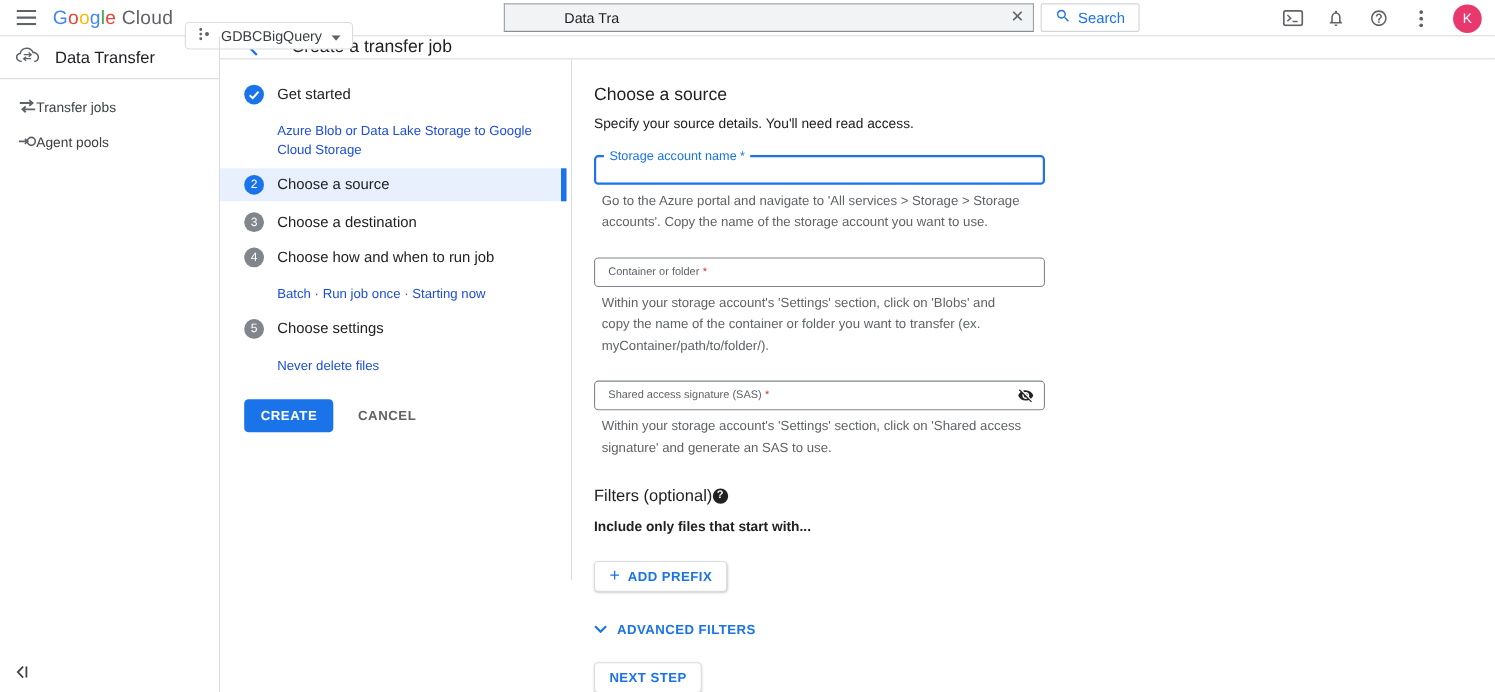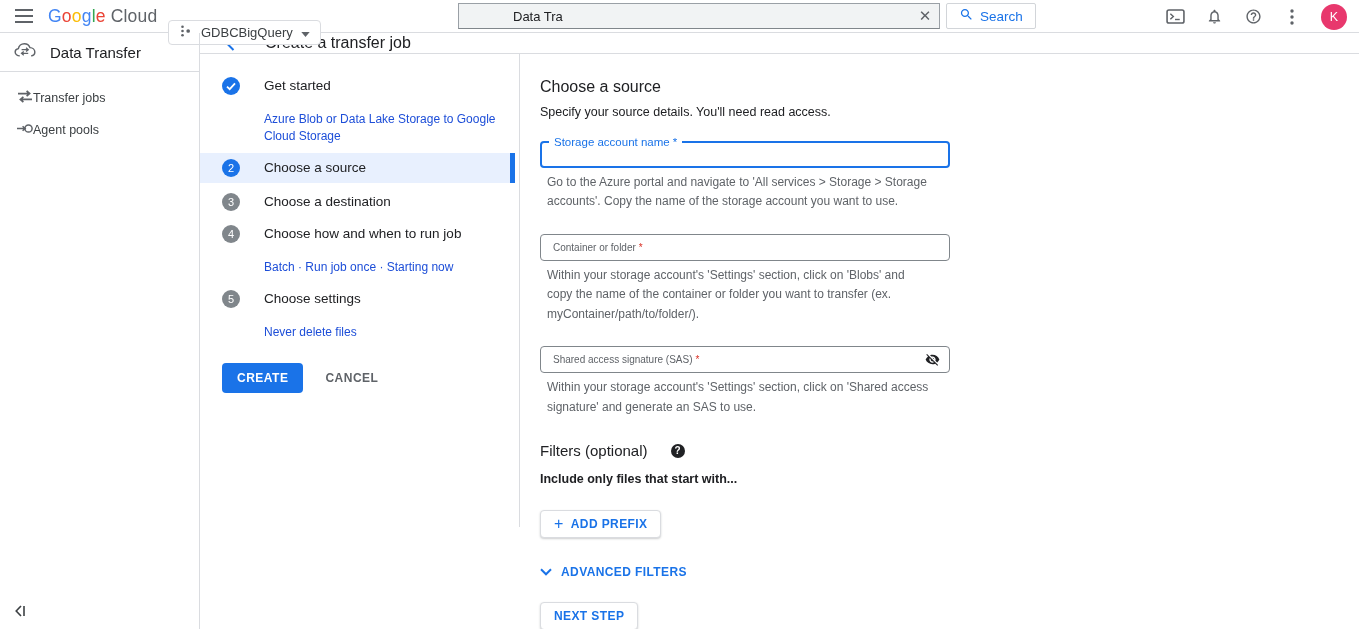--- a/index.html
+++ b/index.html
@@ -37,21 +37,21 @@
   .main { flex:1; display:flex; flex-direction:column; }
   .main-header { height:39px; border-bottom:1px solid #dadce0; display:flex; align-items:center; padding-left:24px; gap:21px; }
   .back { width:20px; height:20px; display:flex; align-items:center; justify-content:center; cursor:pointer; }
   .page-title { font-size:16px; color:#202124; }
 
   .content { display:flex; flex:1; }
 
   
   .step-col { width:320px; flex:none; position:relative; padding-top:16px; }
   .step-col::after { content:""; position:absolute; top:0; right:0; height:473px; width:0; border-right:1px solid #dadce0; }
-  .step { display:flex; gap:24px; padding:7px 22px; }
+  .step { display:flex; gap:12px; padding:7px 22px; }
   .circle { width:18px; height:18px; border-radius:50%; background:#80868b; color:#fff; font-size:11px; display:flex; align-items:center; justify-content:center; flex:none; }
   .step.done .circle, .step.active .circle { background:#1a73e8; }
   .step-title { font-size:13.5px; color:#202124; line-height:18px; }
   .step-sub { font-size:12px; color:#1d4ed8; margin-top:16px; width:240px; line-height:1.45; }
   .step.active { background:#e8f0fe; align-items:center; height:30px; padding-top:6px; padding-bottom:6px; margin-right:5px; position:relative; cursor:pointer; }
   .step.active::after { content:""; position:absolute; right:0; top:0; bottom:0; width:5px; background:#1a73e8; }
   .step.pending { cursor:default; }
   .step.done { cursor:pointer; }
   .step3 { margin-top:3px; }
   .stepper-actions { margin:14px 0 0 22px; display:flex; align-items:center; }
@@ -64,21 +64,21 @@
   .form-sub { margin-top:9px; font-size:12.5px; font-weight:500; color:#202124; }
   .field { width:410px; height:27px; border:1px solid #80868b; border-radius:4px; position:relative; margin-top:22px; background:#fff; }
   .field .flabel { font-size:10px; color:#5f6368; line-height:25px; padding-left:12px; display:block; white-space:nowrap; }
   .field .req { color:#d93025; margin-left:3px; }
   .field.focused { border:2px solid #1a73e8; }
   .field.focused .flabel { position:absolute; top:-8px; left:7px; background:#fff; padding:0 5px; line-height:14px; font-size:11.5px; font-weight:500; color:#1a73e8; }
   .field.focused .req { color:#1a73e8; }
   .field input.fval { position:absolute; inset:0; border:none; outline:none; background:transparent; font-family:inherit; font-size:13px; padding:0 12px; width:100%; }
   .eye { position:absolute; right:9px; top:5px; cursor:pointer; }
   .helper { width:382px; margin:5px 0 0 7px; font-size:12px; color:#5f6368; line-height:1.62; }
-  .filters-heading { margin-top:25px; display:flex; align-items:center; gap:23px; font-size:15px; color:#202124; }
+  .filters-heading { margin-top:25px; display:flex; align-items:center; gap:0; font-size:15px; color:#202124; }
   .help-badge { width:14px; height:14px; border-radius:50%; background:#202124; color:#fff; font-size:10px; font-weight:bold; display:flex; align-items:center; justify-content:center; cursor:pointer; }
   .prefix-rule { margin-top:13px; font-size:12.5px; font-weight:bold; color:#202124; }
   .btn-outline { display:inline-flex; align-items:center; gap:7px; background:#fff; border:1px solid #dadce0; box-shadow:0 1px 2px rgba(60,64,67,.25); border-radius:4px; color:#1a73e8; font-family:inherit; font-size:12px; font-weight:bold; letter-spacing:.4px; padding:6px 13px; cursor:pointer; }
   .add-prefix-row { margin-top:24px; }
   .advanced-row { margin-top:27px; display:flex; align-items:center; gap:9px; color:#1a73e8; font-size:12px; font-weight:bold; letter-spacing:.4px; cursor:pointer; }
   .next-row { margin-top:23px; }
   .plus { font-size:16px; font-weight:normal; line-height:12px; }
 </style>
 </head>
 <body>

